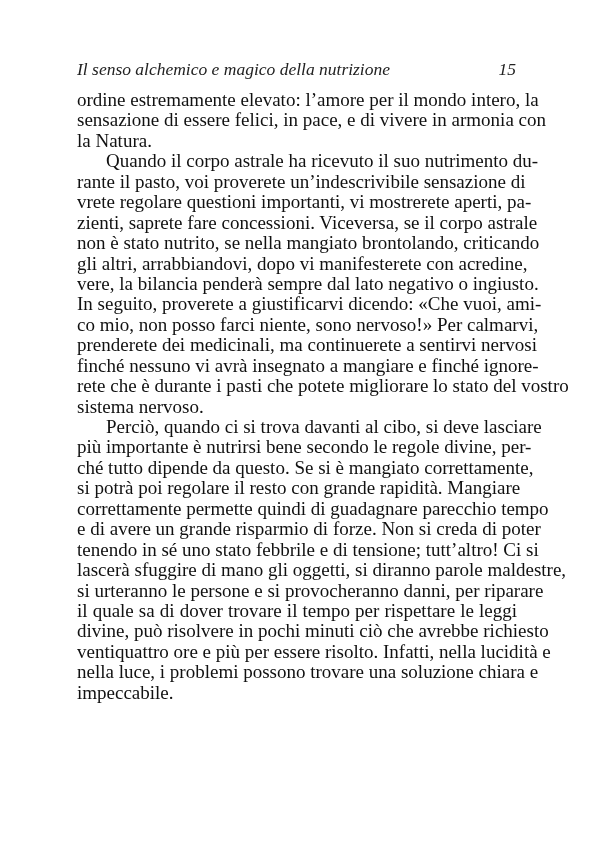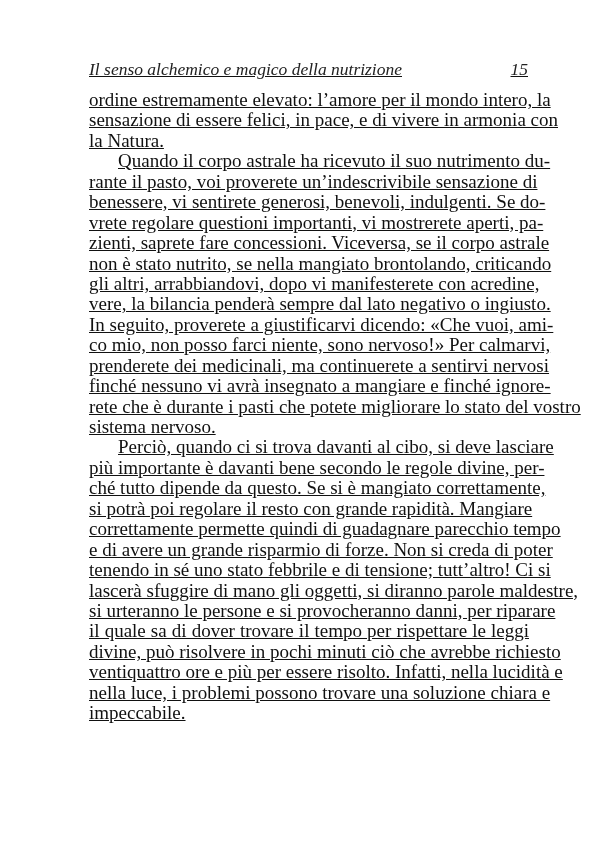--- a/index.html
+++ b/index.html
@@ -10,24 +10,23 @@
     body {
       width: 600px;
       height: 850px;
       position: relative;
       overflow: hidden;
       font-family: "Liberation Serif", "DejaVu Serif", serif;
       color: #111111;
     }
     .page {
       position: absolute;
-      left: 89px;
+      left: 77px;
       top: 56px;
       width: 440px;
-      text-decoration: underline;
     }
     .running-header {
       display: flex;
       justify-content: space-between;
       align-items: baseline;
       font-style: italic;
       font-size: 17.5px;
       color: #222222;
       height: 26px;
       line-height: 26px;
@@ -68,37 +67,36 @@
 
     <div>
       <span class="line">ordine estremamente elevato: l’amore per il mondo intero, la</span>
       <span class="line">sensazione di essere felici, in pace, e di vivere in armonia con</span>
       <span class="line last">la Natura.</span>
     </div>
 
     <div>
       <span class="line indent">Quando il corpo astrale ha ricevuto il suo nutrimento du-</span>
       <span class="line">rante il pasto, voi proverete un’indescrivibile sensazione di</span>
-      <span class="line">benessere, vi sentirete generosi, benevoli, indulgenti. Se do-</span>
       <span class="line">vrete regolare questioni importanti, vi mostrerete aperti, pa-</span>
       <span class="line">zienti, saprete fare concessioni. Viceversa, se il corpo astrale</span>
       <span class="line">non è stato nutrito, se nella mangiato brontolando, criticando</span>
       <span class="line">gli altri, arrabbiandovi, dopo vi manifesterete con acredine,</span>
       <span class="line">vere, la bilancia penderà sempre dal lato negativo o ingiusto.</span>
       <span class="line">In seguito, proverete a giustificarvi dicendo: «Che vuoi, ami-</span>
       <span class="line">co mio, non posso farci niente, sono nervoso!» Per calmarvi,</span>
       <span class="line">prenderete dei medicinali, ma continuerete a sentirvi nervosi</span>
       <span class="line">finché nessuno vi avrà insegnato a mangiare e finché ignore-</span>
       <span class="line">rete che è durante i pasti che potete migliorare lo stato del vostro</span>
       <span class="line last">sistema nervoso.</span>
     </div>
 
     <div>
       <span class="line indent">Perciò, quando ci si trova davanti al cibo, si deve lasciare</span>
-      <span class="line">più importante è davanti bene secondo le regole divine, per-</span>
+      <span class="line">più importante è nutrirsi bene secondo le regole divine, per-</span>
       <span class="line">ché tutto dipende da questo. Se si è mangiato correttamente,</span>
       <span class="line">si potrà poi regolare il resto con grande rapidità. Mangiare</span>
       <span class="line">correttamente permette quindi di guadagnare parecchio tempo</span>
       <span class="line">e di avere un grande risparmio di forze. Non si creda di poter</span>
       <span class="line">tenendo in sé uno stato febbrile e di tensione; tutt’altro! Ci si</span>
       <span class="line">lascerà sfuggire di mano gli oggetti, si diranno parole maldestre,</span>
       <span class="line">si urteranno le persone e si provocheranno danni, per riparare</span>
       <span class="line">il quale sa di dover trovare il tempo per rispettare le leggi</span>
       <span class="line">divine, può risolvere in pochi minuti ciò che avrebbe richiesto</span>
       <span class="line">ventiquattro ore e più per essere risolto. Infatti, nella lucidità e</span>

